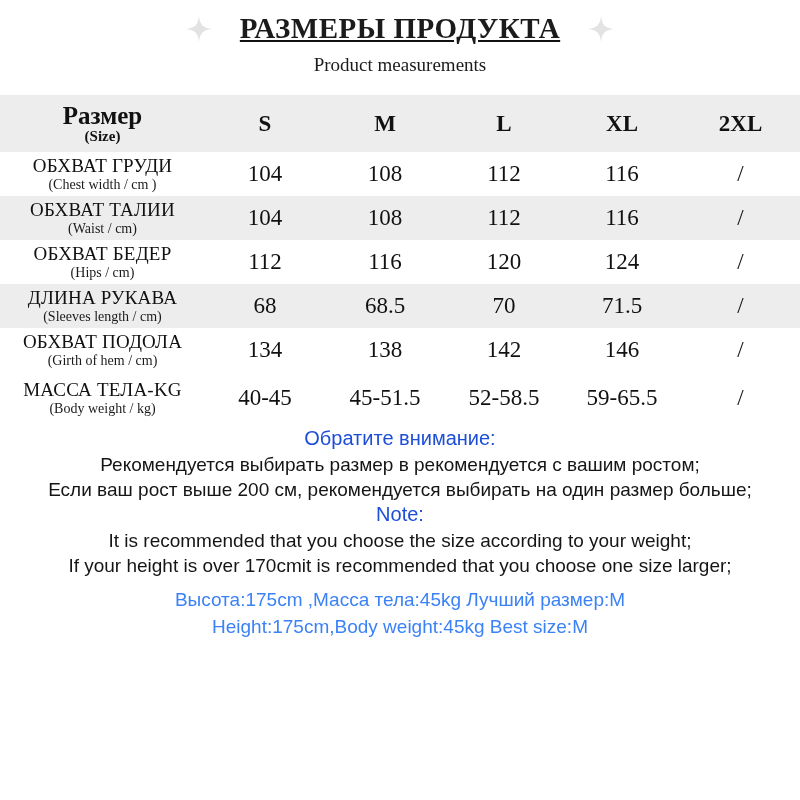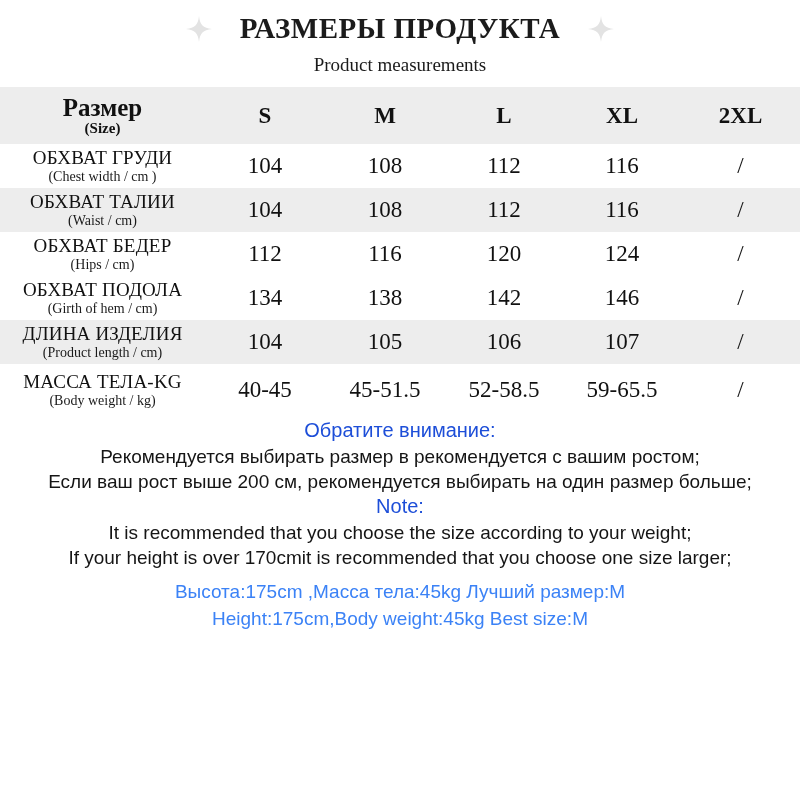--- a/index.html
+++ b/index.html
@@ -18,20 +18,21 @@
   
   .title-block {
     padding-top: 12px;
     text-align: center;
   }
   .title-row {
     display: flex;
     align-items: center;
     justify-content: center;
     gap: 28px;
+    text-decoration: underline;
   }
   .title-main {
     font-family: "Liberation Serif", "DejaVu Serif", serif;
     font-size: 29px;
     font-weight: bold;
     letter-spacing: 0.5px;
     color: #1b1b1b;
     white-space: nowrap;
   }
   .sparkle {
@@ -45,21 +46,21 @@
     font-family: "Liberation Serif", "DejaVu Serif", serif;
     font-size: 19px;
     color: #1b1b1b;
   }
 
   
   .size-table {
     width: 800px;
     border-collapse: collapse;
     table-layout: fixed;
-    margin-top: 11px;
+    margin-top: 19px;
   }
   .size-table tr.stripe-gray { background: #ededed; }
   .size-table tr.stripe-white { background: #ffffff; }
 
   .size-table td, .size-table th {
     padding: 0;
     vertical-align: middle;
     text-align: center;
     border: none;
   }
@@ -219,44 +220,44 @@
         <span class="label-ru">ОБХВАТ БЕДЕР</span>
         <span class="label-en">(Hips / cm)</span>
       </td>
       <td class="val">112</td>
       <td class="val">116</td>
       <td class="val">120</td>
       <td class="val">124</td>
       <td class="val-slash">/</td>
     </tr>
 
+    <tr class="row-data stripe-gray">
+      <td class="label-cell">
+        <span class="label-ru">ДЛИНА РУКАВА</span>
+        <span class="label-en">(Sleeves length / cm)</span>
+      </td>
+      <td class="val">68</td>
+      <td class="val">68.5</td>
+      <td class="val">70</td>
+      <td class="val">71.5</td>
+      <td class="val-slash">/</td>
+    </tr>
 
     <tr class="row-data stripe-white">
       <td class="label-cell">
         <span class="label-ru">ОБХВАТ ПОДОЛА</span>
         <span class="label-en">(Girth of hem / cm)</span>
       </td>
       <td class="val">134</td>
       <td class="val">138</td>
       <td class="val">142</td>
       <td class="val">146</td>
       <td class="val-slash">/</td>
     </tr>
 
-    <tr class="row-data stripe-gray">
-      <td class="label-cell">
-        <span class="label-ru">ДЛИНА ИЗДЕЛИЯ</span>
-        <span class="label-en">(Product length / cm)</span>
-      </td>
-      <td class="val">104</td>
-      <td class="val">105</td>
-      <td class="val">106</td>
-      <td class="val">107</td>
-      <td class="val-slash">/</td>
-    </tr>
 
     <tr class="row-data-last stripe-white">
       <td class="label-cell">
         <span class="label-ru">МАССА ТЕЛА-KG</span>
         <span class="label-en">(Body weight / kg)</span>
       </td>
       <td class="val">40-45</td>
       <td class="val">45-51.5</td>
       <td class="val">52-58.5</td>
       <td class="val">59-65.5</td>

